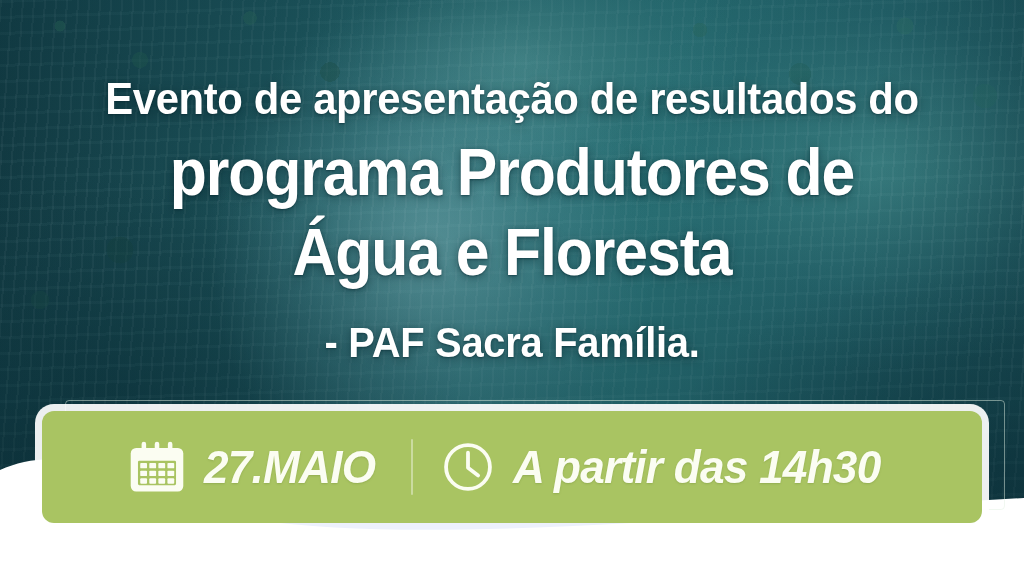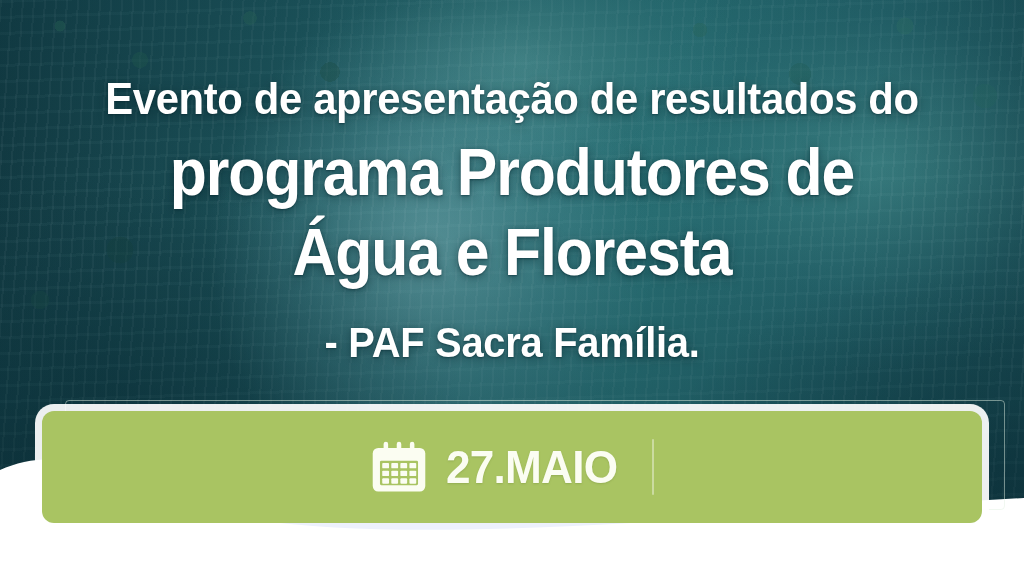--- a/index.html
+++ b/index.html
@@ -169,20 +169,21 @@
     box-shadow: 0 0 0 7px rgba(255,255,255,0.92);
     display: flex;
     align-items: center;
   }
   .banner-inner {
     display: flex;
     align-items: center;
     justify-content: center;
     width: 100%;
     gap: 0;
+    font-style: italic;
   }
   .chip {
     display: flex;
     align-items: center;
     gap: 18px;
   }
   .chip-date { padding-right: 28px; }
   .chip-time { padding-left: 28px; }
 
   .divider {
@@ -276,18 +277,27 @@
                 <rect x="33.5" y="44.5" width="7.5" height="6" rx="1"></rect>
                 <rect x="43.5" y="44.5" width="7.5" height="6" rx="1"></rect>
               </g>
             </svg>
           </span>
           <span class="banner-text">27.MAIO</span>
         </div>
 
         <div class="divider"></div>
 
+        <div class="chip chip-time">
+          <span class="icon-box">
+            <svg width="54" height="54" viewBox="0 0 64 64" aria-hidden="true">
+              <circle cx="32" cy="32" r="26" fill="none" stroke="#fbfdf2" stroke-width="4.5"></circle>
+              <path d="M32 15 L32 33 L44 42" fill="none" stroke="#fbfdf2" stroke-width="4.5" stroke-linecap="round" stroke-linejoin="round"></path>
+            </svg>
+          </span>
+          <span class="banner-text">A partir das 14h30</span>
+        </div>
       </div>
 
     </div>
   </div>
 
 </div>
 
 </body></html>

